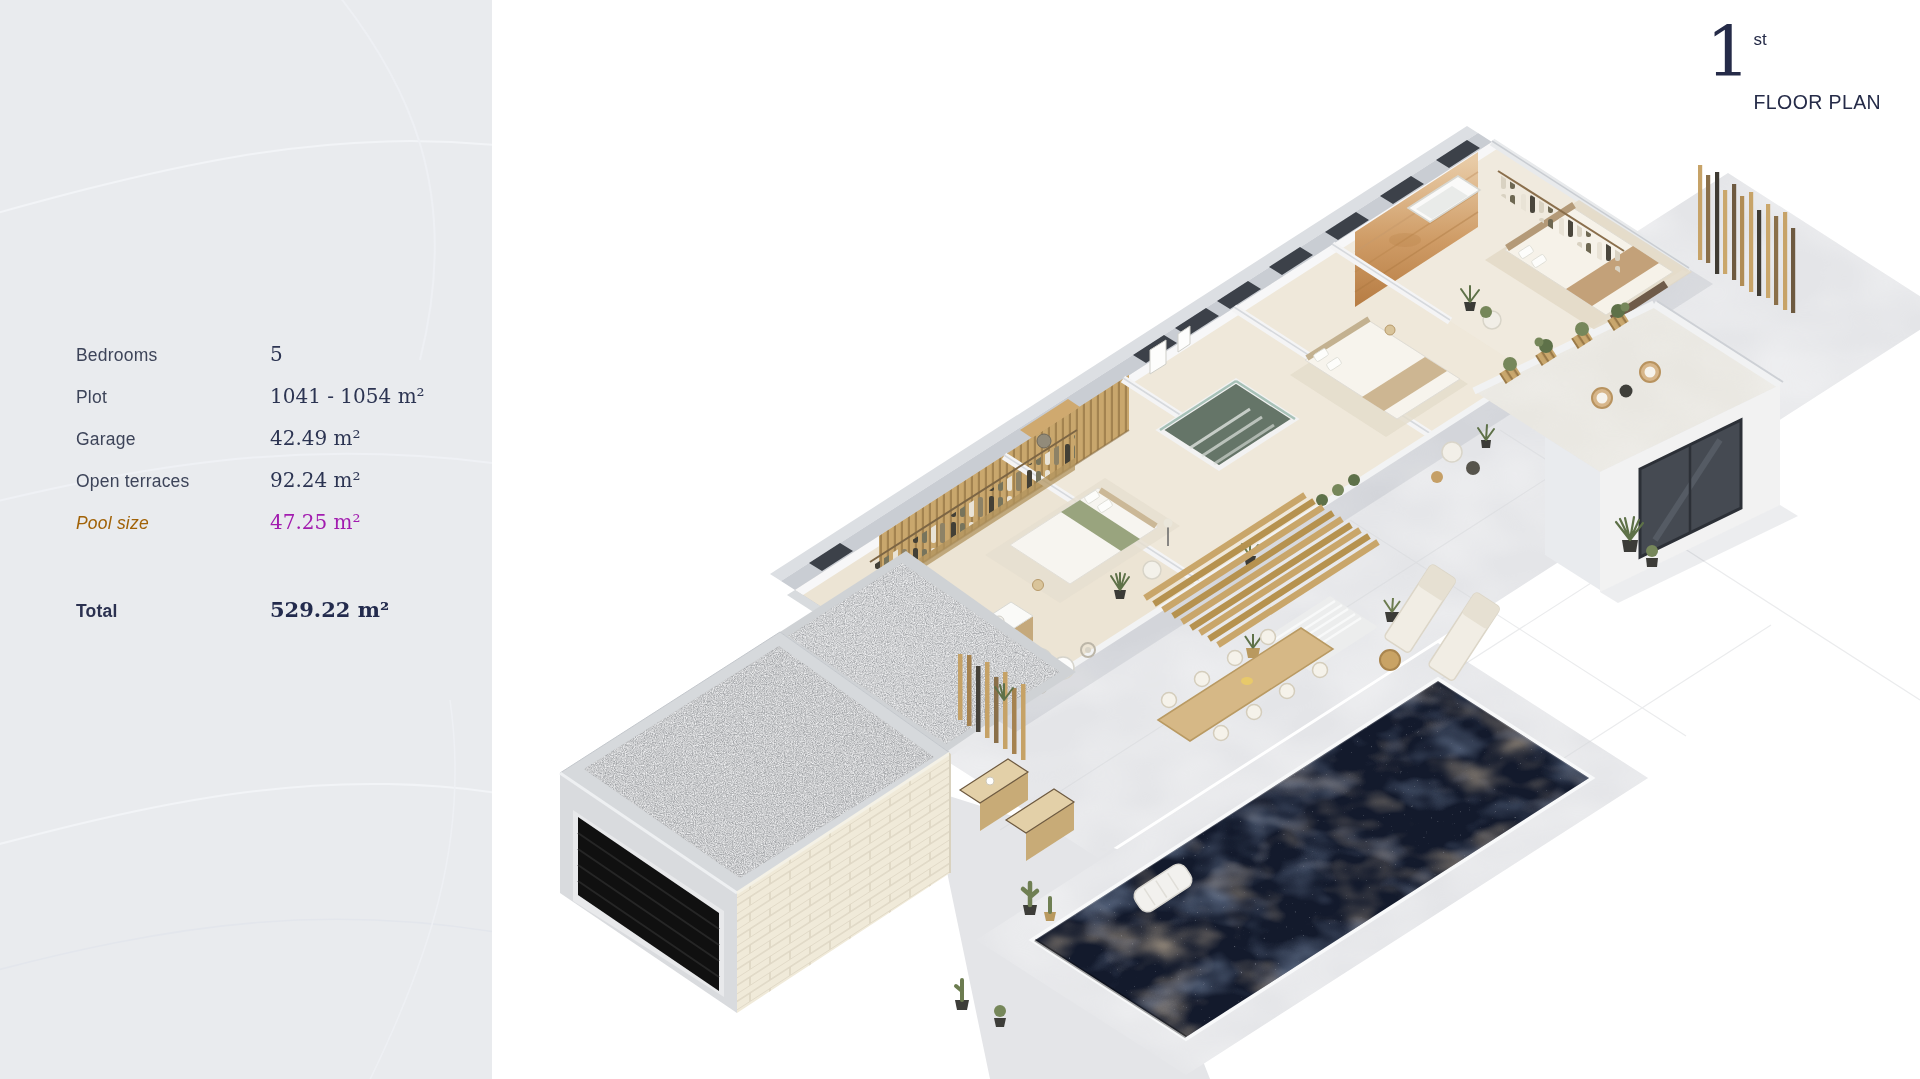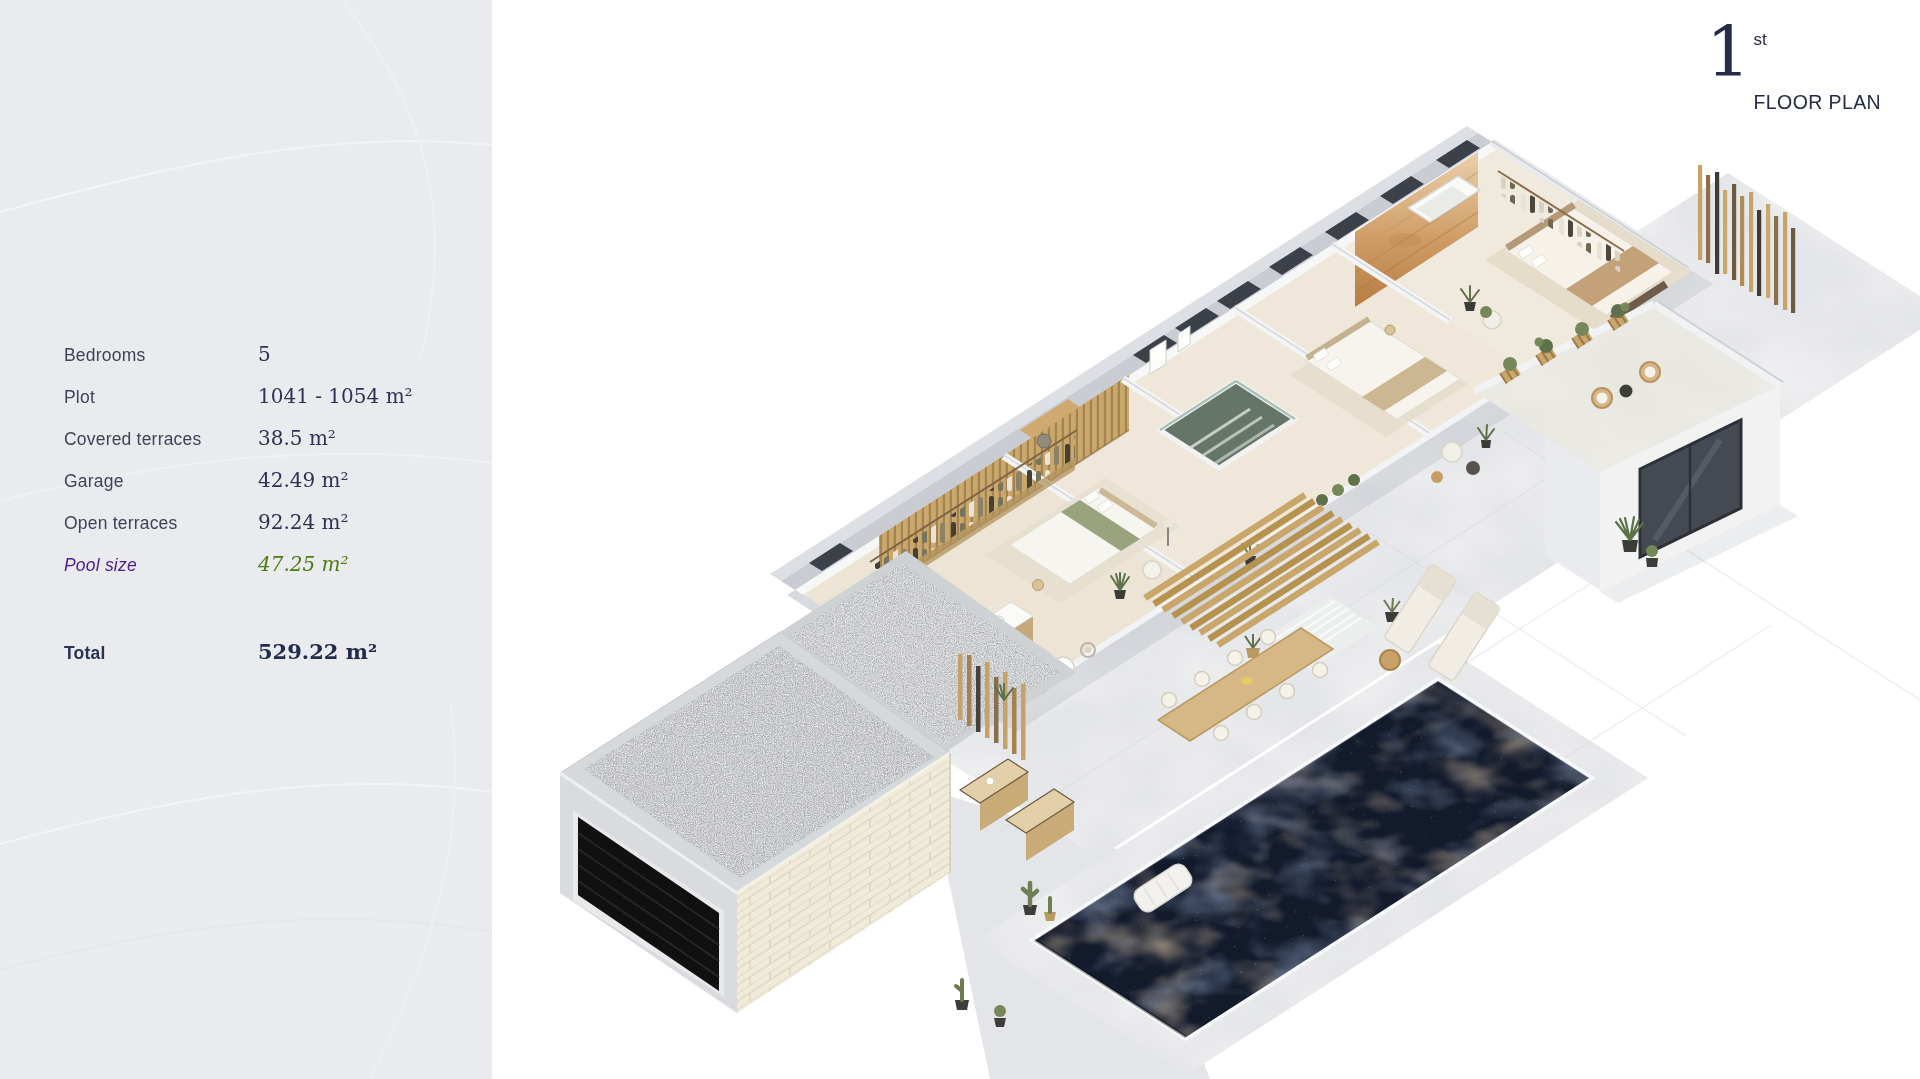--- a/index.html
+++ b/index.html
@@ -2,26 +2,26 @@
 <html><head>
 <meta charset="utf-8">
 <style>
   html,body{margin:0;padding:0;background:#ffffff;}
   body{width:1920px;height:1079px;overflow:hidden;font-family:"Liberation Sans",sans-serif;}
   .stage{position:relative;width:1920px;height:1079px;background:#ffffff;}
 
   
   .panel{position:absolute;left:0;top:0;width:492px;height:1079px;background:#e9ebee;}
   .panel-deco{position:absolute;inset:0;}
-  .specs{position:absolute;left:0;top:326px;width:492px;}
+  .specs{position:absolute;left:0;top:326px;width:492px;padding-left:12px;}
   .spec-row{display:flex;align-items:baseline;height:42px;}
   .spec-row dt{width:194px;margin:0 0 0 64px;font-size:17.5px;letter-spacing:.2px;color:#3d4459;}
   .spec-row dd{margin:0;font-family:"DejaVu Serif",serif;font-size:20px;color:#2c3452;}
-  .spec-row.muted dt{color:#4c1d95;font-style:italic;}
-  .spec-row.muted dd{color:#4d7c0f;font-style:italic;}
+  .spec-row.muted dt{color:#a16207;font-style:italic;}
+  .spec-row.muted dd{color:#a21caf;}
   .spec-row.total dt{font-weight:bold;color:#2b3150;}
   .spec-row.total dd{font-weight:bold;font-size:21px;color:#232b4d;margin-top:45px;}
 
   
   .floor-title{position:absolute;left:1706px;top:20px;display:flex;color:#252b48;}
   .floor-title .num{font-family:"DejaVu Serif",serif;font-size:70px;line-height:.92;font-weight:400;}
   .floor-title .right{display:flex;flex-direction:column;margin-left:3px;padding-top:11px;gap:44px;}
   .floor-title .sup{font-size:17px;line-height:1;}
   .floor-title .title{font-size:19.5px;letter-spacing:.4px;line-height:1;margin-top:1px;white-space:nowrap;}
 
@@ -501,24 +501,20 @@
     <dl class="specs">
       <div class="spec-row">
         <dt>Bedrooms</dt>
         <dd>5</dd>
       </div>
       <div class="spec-row">
         <dt>Plot</dt>
         <dd>1041 - 1054 m²</dd>
       </div>
       <div class="spec-row">
-        <dt>Covered terraces</dt>
-        <dd>38.5 m²</dd>
-      </div>
-      <div class="spec-row">
         <dt>Garage</dt>
         <dd>42.49 m²</dd>
       </div>
       <div class="spec-row">
         <dt>Open terraces</dt>
         <dd>92.24 m²</dd>
       </div>
       <div class="spec-row muted">
         <dt>Pool size</dt>
         <dd>47.25 m²</dd>

